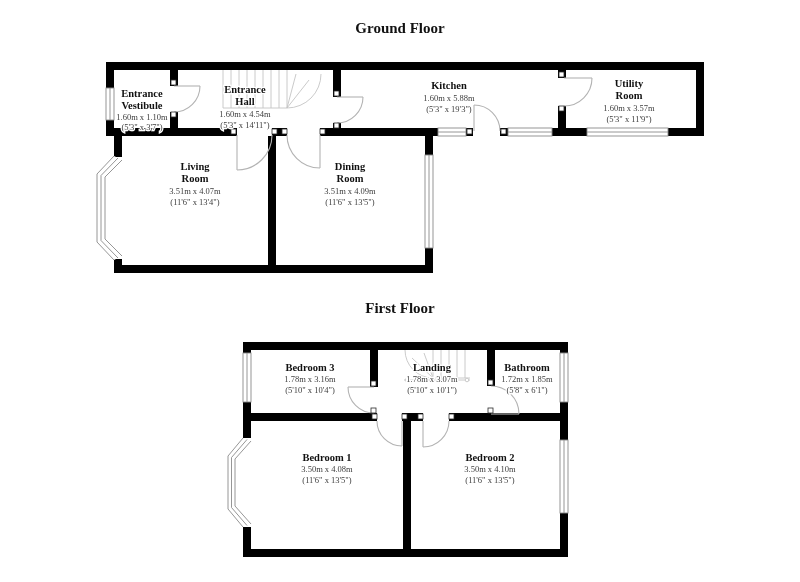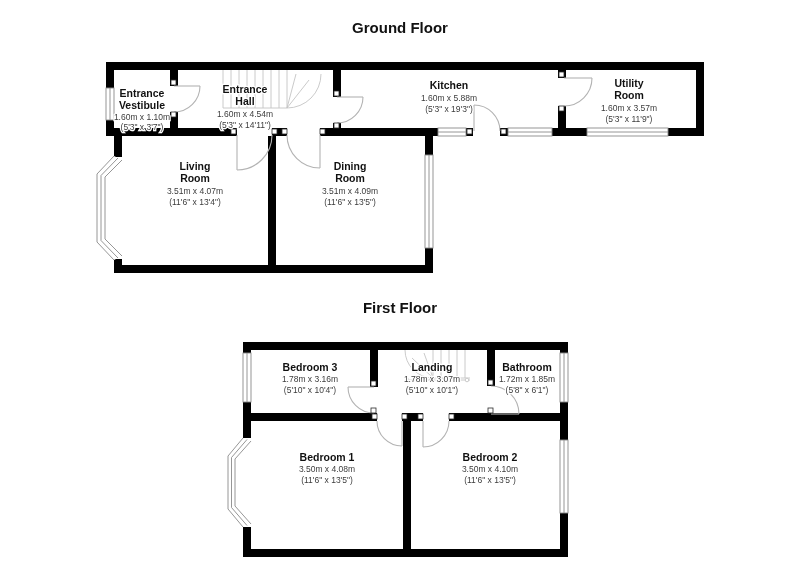--- a/index.html
+++ b/index.html
@@ -1,17 +1,17 @@
 <!DOCTYPE html>
 <html style="--wall: #000000; --door: #b3b3b3; --window: #8a8a8a; --stairs: #c4c4c4; --room_name: #111111; --dimension: #3c3c3c; --background: #ffffff;"><head>
 <meta charset="utf-8">
 <style>
   html,body{margin:0;padding:0;background:#fff;}
   #page{position:relative;width:800px;height:582px;background:var(--background,#fff);overflow:hidden;
-        font-family:Liberation Sans, sans-serif;}
+        font-family:Liberation Serif, serif;}
   svg{display:block}
   .wall{fill:var(--wall,#000);}
   .win{fill:#fff;stroke:var(--window,#8a8a8a);stroke-width:.9;}
   .winline{stroke:var(--window,#8a8a8a);stroke-width:.9;fill:none;}
   .bayfill{fill:#fff;stroke:none;}
   .door{stroke:var(--door,#b3b3b3);stroke-width:1.1;fill:none;}
   .stair{stroke:var(--stairs,#c4c4c4);stroke-width:.9;fill:none;}
   .baluster{fill:#fff;stroke:var(--stairs,#c4c4c4);stroke-width:.9;}
   .jamb{fill:#fff;stroke:#2a2a2a;stroke-width:.8;}
   .floor-title{font-size:15px;font-weight:bold;fill:var(--room_name,#111);text-anchor:middle;}

